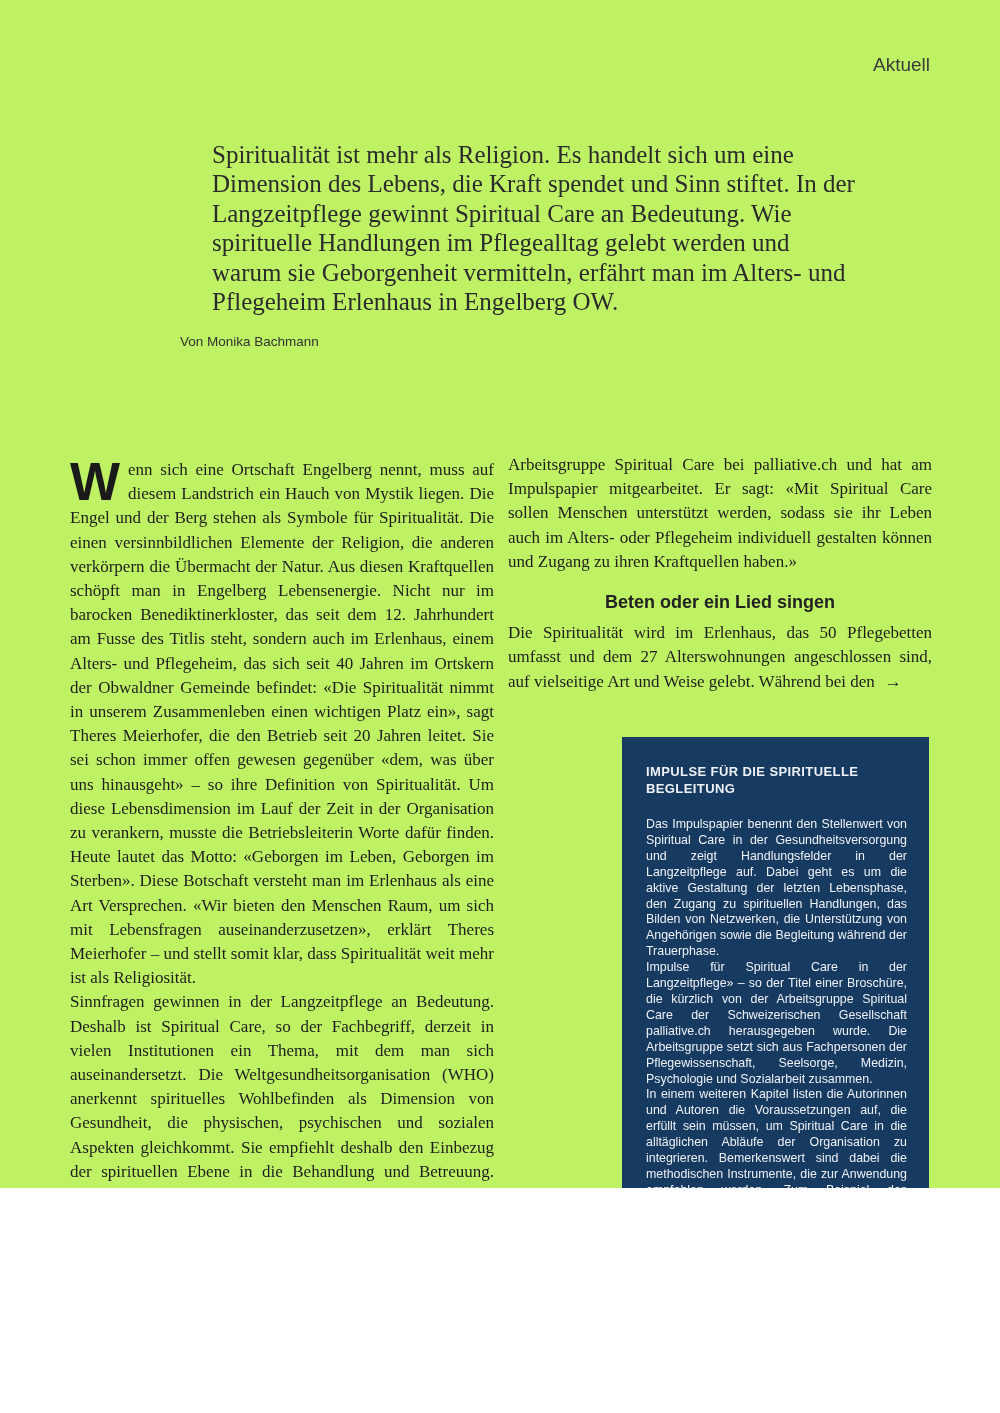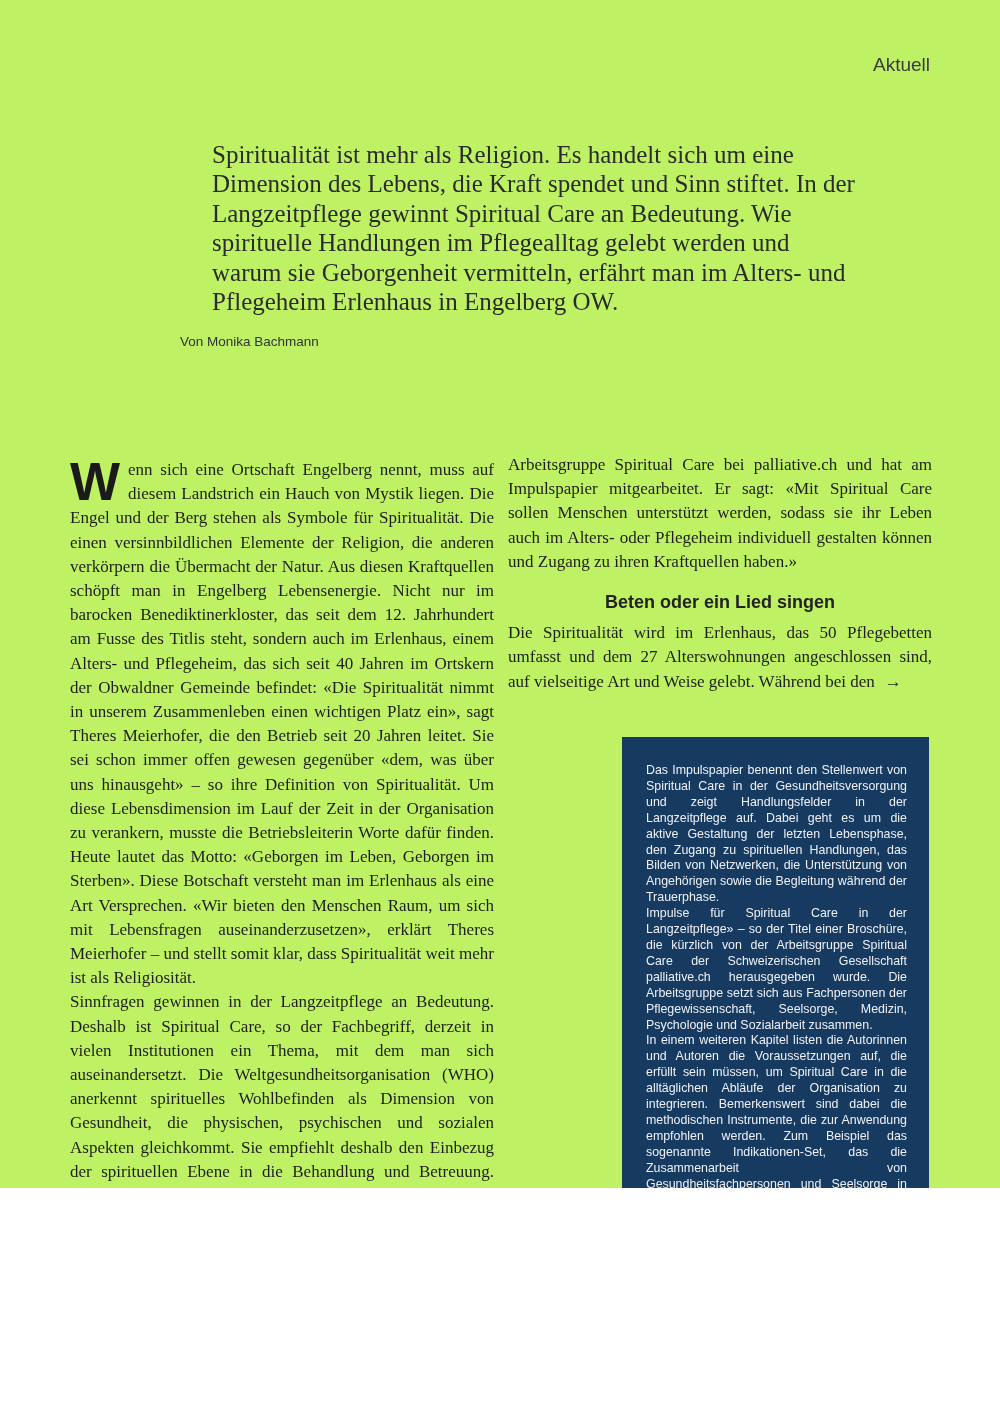--- a/index.html
+++ b/index.html
@@ -130,20 +130,21 @@
     <p>Sinnfragen gewinnen in der Langzeitpflege an Bedeutung. Deshalb ist Spiritual Care, so der Fachbegriff, derzeit in vielen Institutionen ein Thema, mit dem man sich auseinandersetzt. Die Weltgesundheitsorganisation (WHO) anerkennt spirituelles Wohlbefinden als Dimension von Gesundheit, die physischen, psychischen und sozialen Aspekten gleichkommt. Sie empfiehlt deshalb den Einbezug der spirituellen Ebene in die Behandlung und Betreuung. Auch die Schweizerische Gesellschaft palliative.ch macht mit einer neuen Broschüre auf das Thema aufmerksam. «Spiritualität wird verstanden als Verbundenheit einer Person mit dem, was ihr Leben trägt, inspiriert und integriert», ist unter anderem im Dokument zu lesen. Es gehe um existenzielle Überzeugungen, Werthaltungen, Erfahrungen und Praktiken. Der Theologe Pascal Mösli ist Mitglied der</p>
   </div>
 
   <div class="col col-right">
     <p>Arbeitsgruppe Spiritual Care bei palliative.ch und hat am Impulspapier mitgearbeitet. Er sagt: «Mit Spiritual Care sollen Menschen unterstützt werden, sodass sie ihr Leben auch im Alters- oder Pflegeheim individuell gestalten können und Zugang zu ihren Kraftquellen haben.»</p>
     <h3 class="subhead">Beten oder ein Lied singen</h3>
     <p><span>Die Spiritualität wird im Erlenhaus, das 50 Pflegebetten umfasst und dem 27 Alterswohnungen angeschlossen sind, auf vielseitige Art und Weise gelebt. Während bei den</span><span class="arrow">→</span></p>
   </div>
 
   <div class="infobox">
+    <h4 class="infobox-title">IMPULSE FÜR DIE SPIRITUELLE BEGLEITUNG</h4>
     <p>Das Impulspapier benennt den Stellenwert von Spiritual Care in der Gesundheitsversorgung und zeigt Handlungsfelder in der Langzeitpflege auf. Dabei geht es um die aktive Gestaltung der letzten Lebensphase, den Zugang zu spirituellen Handlungen, das Bilden von Netzwerken, die Unterstützung von Angehörigen sowie die Begleitung während der Trauerphase.</p>
     <p>Impulse für Spiritual Care in der Langzeitpflege» – so der Titel einer Broschüre, die kürzlich von der Arbeitsgruppe Spiritual Care der Schweizerischen Gesellschaft palliative.ch herausgegeben wurde. Die Arbeitsgruppe setzt sich aus Fachpersonen der Pflegewissenschaft, Seelsorge, Medizin, Psychologie und Sozialarbeit zusammen.</p>
     <p>In einem weiteren Kapitel listen die Autorinnen und Autoren die Voraussetzungen auf, die erfüllt sein müssen, um Spiritual Care in die alltäglichen Abläufe der Organisation zu integrieren. Bemerkenswert sind dabei die methodischen Instrumente, die zur Anwendung empfohlen werden. Zum Beispiel das sogenannte Indikationen-Set, das die Zusammenarbeit von Gesundheitsfachpersonen und Seelsorge in der Spiritual Care unterstützt. Das Instrument fördert deren gemeinsames Verständnis und eine gemeinsame Sprache für die spirituelle Begleitung.</p>
   </div>
 
   <div class="footer">
     <span>ARTISET 01/02 I 2025</span><span class="pageno">31</span>
   </div>
 
 </div>

